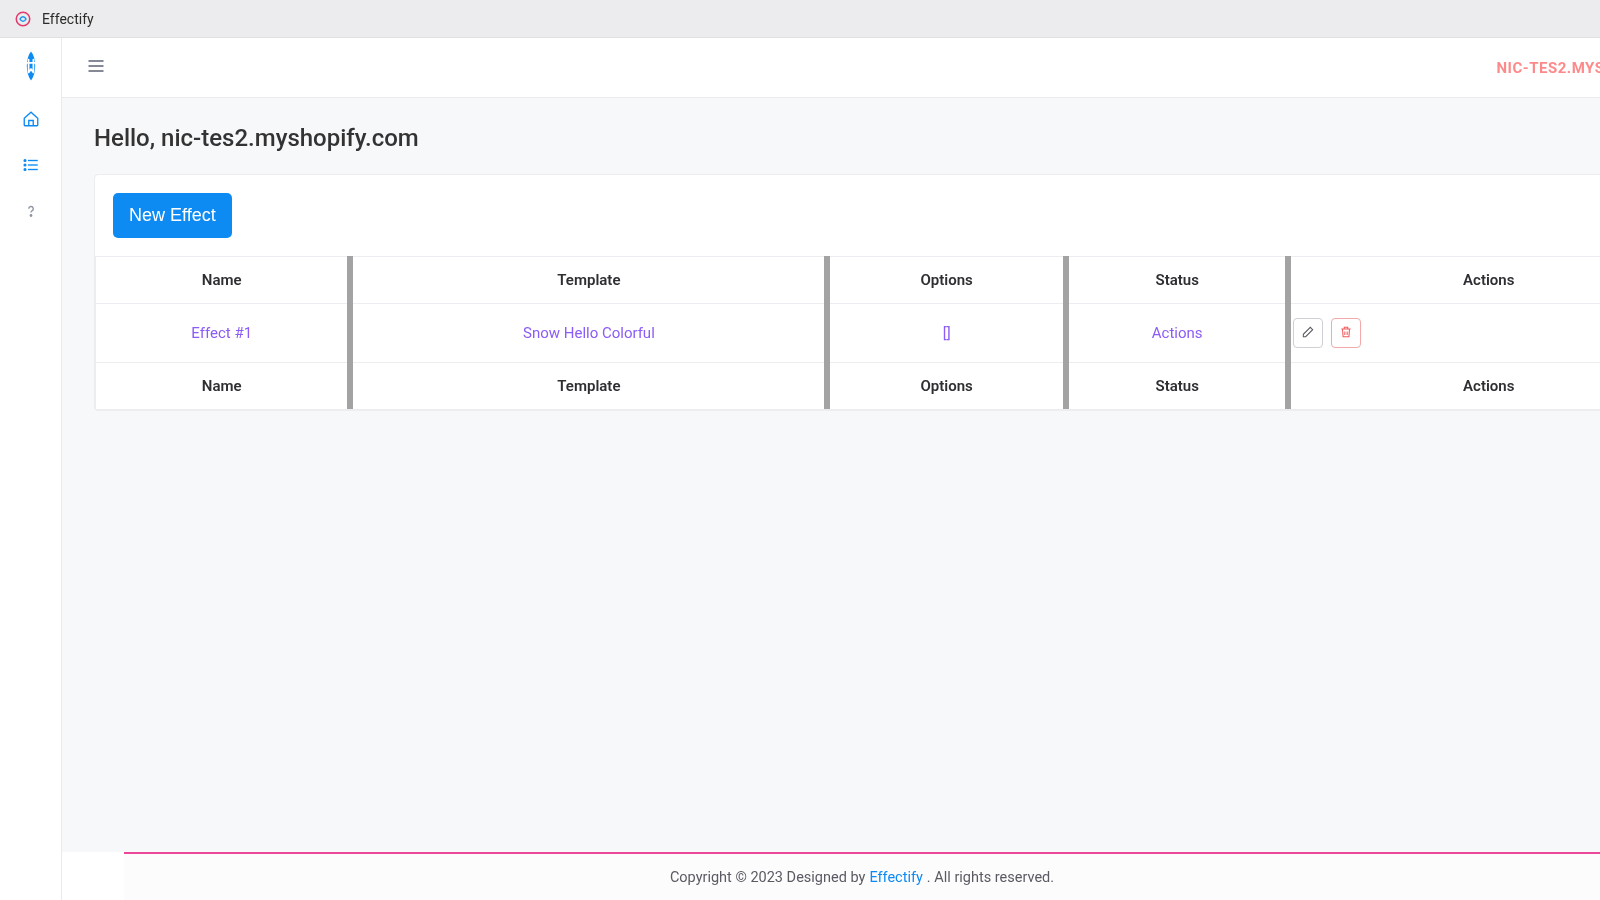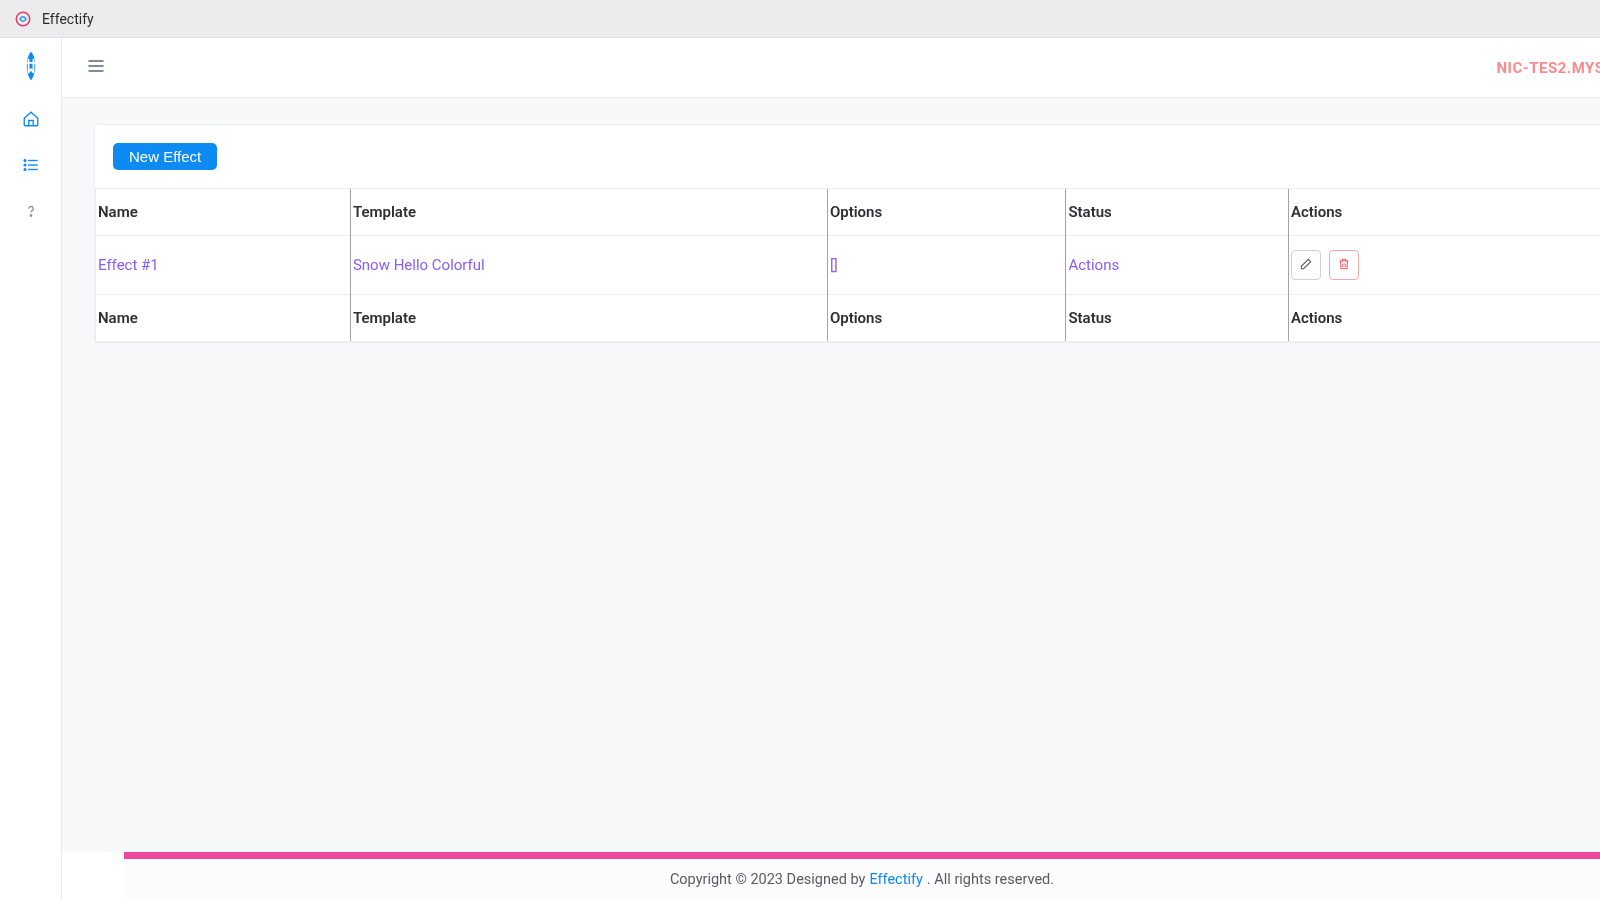--- a/index.html
+++ b/index.html
@@ -83,60 +83,60 @@
     border: 1px solid #ececf1;
     border-radius: 4px;
     padding: 18px 0 0 0;
     width: calc(100% + 120px); 
   }
   .card-top { padding: 0 18px 18px 18px; }
   .btn-primary {
     background: #0d8bf2;
     color: #fff;
     border: none;
-    padding: 5px 16px;
+    padding: 12px 16px;
     border-radius: 5px;
-    font-size: 15px;
+    font-size: 18px;
     cursor: pointer;
   }
 
   table { width: 100%; border-collapse: collapse; table-layout: fixed; }
   col.c-name { width: 16%; }
   col.c-template { width: 30%; }
   col.c-options { width: 15%; }
   col.c-status { width: 14%; }
   col.c-actions { width: 25%; }
   th, td {
-    text-align: left;
+    text-align: center;
     padding: 14px 2px;
     font-size: 15px;
     border-top: 1px solid #ececf1;
   }
   th { font-weight: 600; color: #2f2f33; }
   td { color: #8b5cf6; }
   .table-section { border-left: 1px solid #ececf1; border-right: 1px solid #ececf1; border-bottom: 1px solid #ececf1; }
-  th + th, td + td { border-left: 1px solid #a3a3a3; }
+  th + th, td + td { border-left: 6px solid #a3a3a3; }
 
   .icon-btn {
     width: 30px; height: 30px;
     border: 1px solid #cfcfd6;
     border-radius: 4px;
     background: #fff;
     display: inline-flex; align-items: center; justify-content: center;
     cursor: pointer;
     color: #5a5a63;
   }
   .icon-btn.danger { border-color: #f3a9a9; color: #ef5a5a; }
   .icon-btn svg { width: 14px; height: 14px; }
   .actions-cell { display: flex; gap: 8px; }
 
   
   .footer {
     height: 48px;
-    border-top: 7px solid #ec4899;
+    border-top: 2px solid #ec4899;
     background: #fcfcfd;
     display: flex; align-items: center; justify-content: center;
     font-size: 14.5px; color: #5a5a63;
     flex-shrink: 0;
     margin-left: 62px; 
   }
   .footer a { color: #0d8bf2; text-decoration: none; margin: 0 4px; }
 </style>
 </head>
 <body>
@@ -199,20 +199,21 @@
               <line x1="3" y1="6" x2="21" y2="6"></line>
               <line x1="3" y1="12" x2="21" y2="12"></line>
               <line x1="3" y1="18" x2="21" y2="18"></line>
             </svg>
         </span>
       </div>
       <a class="shop-link">NIC-TES2.MYSHOPIFY.COM</a>
     </div>
 
     <div class="content">
+      <h2 class="page-title">Hello, nic-tes2.myshopify.com</h2>
 
       <div class="card">
         <div class="card-top">
           <button class="btn-primary">New Effect</button>
         </div>
 
         <div class="table-section">
         <table>
           <colgroup>
             <col class="c-name">

